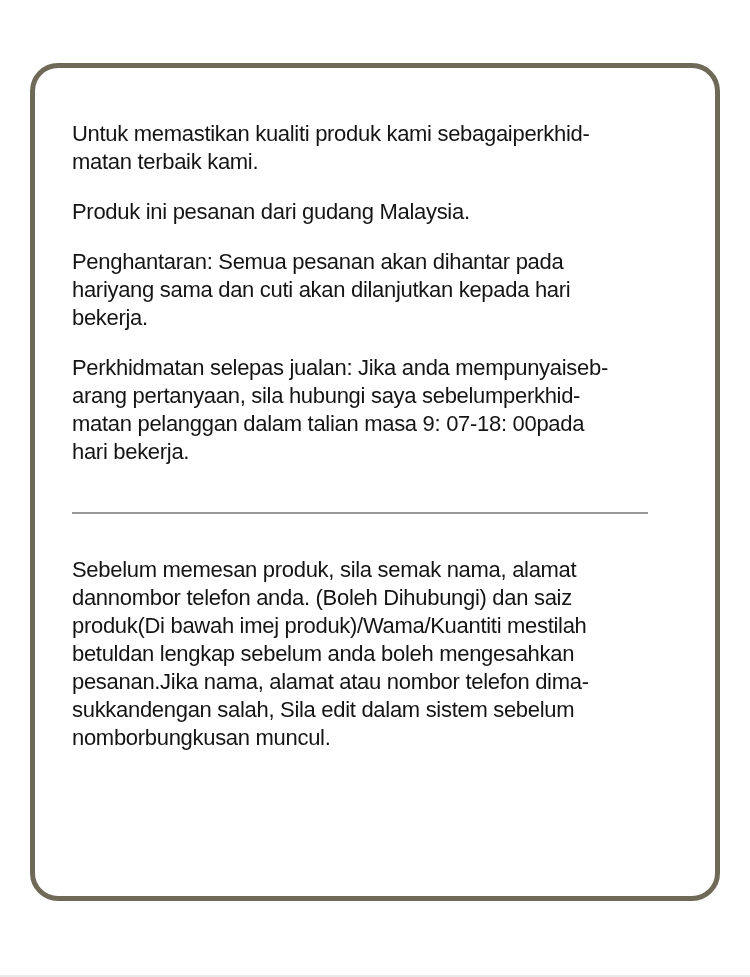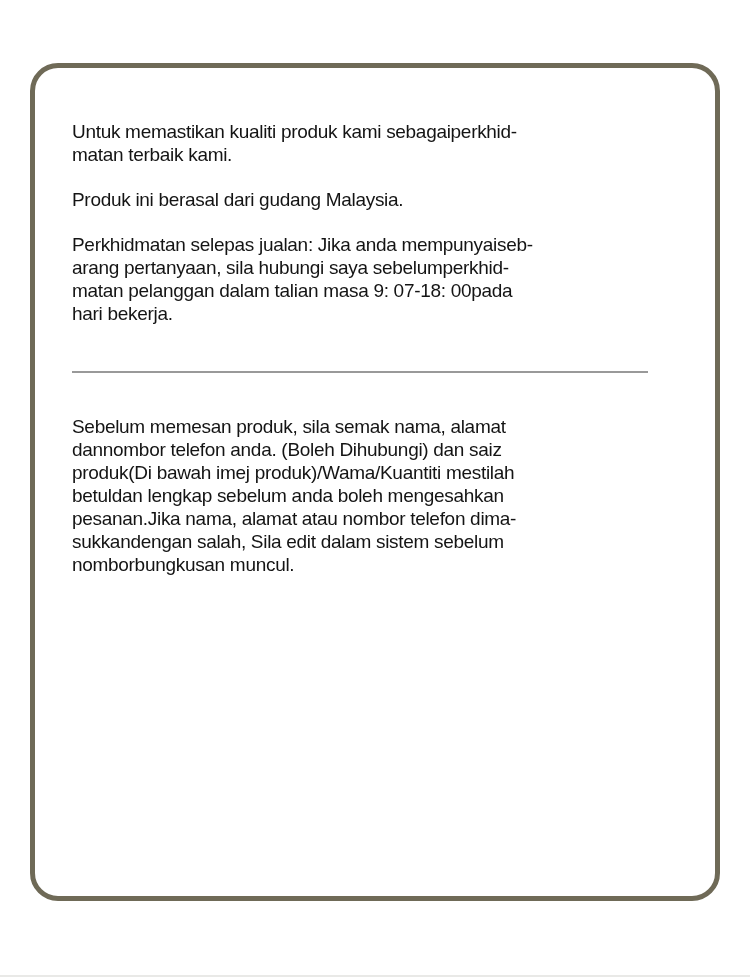--- a/index.html
+++ b/index.html
@@ -21,22 +21,22 @@
     width: 690px;
     height: 838px;
     box-sizing: border-box;
     border: 5px solid #6f6a57;
     border-radius: 28px;
     padding: 52px 32px 0 37px;
     background: #ffffff;
   }
   .para {
     margin: 0 0 22px 0;
-    font-size: 19px;
-    line-height: 23px;
+    font-size: 22px;
+    line-height: 28px;
     font-weight: 400;
     letter-spacing: -0.3px;
     color: #141414;
     white-space: pre-line;
   }
   .divider {
     border: none;
     border-top: 2px solid #999999;
     width: 576px;
     margin: 46px 0 42px 0;
@@ -49,21 +49,24 @@
     height: 2px;
     background: #e9e9e7;
   }
 </style>
 </head>
 <body>
 
 <div class="notice-card">
   <p class="para">Untuk memastikan kualiti produk kami sebagaiperkhid-
 matan terbaik kami.</p>
-  <p class="para">Produk ini berasal dari gudang Malaysia.</p>
+  <p class="para">Produk ini pesanan dari gudang Malaysia.</p>
+  <p class="para">Penghantaran: Semua pesanan akan dihantar pada
+hariyang sama dan cuti akan dilanjutkan kepada hari
+bekerja.</p>
   <p class="para">Perkhidmatan selepas jualan: Jika anda mempunyaiseb-
 arang pertanyaan, sila hubungi saya sebelumperkhid-
 matan pelanggan dalam talian masa 9: 07-18: 00pada
 hari bekerja.</p>
   <hr class="divider">
   <p class="para">Sebelum memesan produk, sila semak nama, alamat
 dannombor telefon anda. (Boleh Dihubungi) dan saiz
 produk(Di bawah imej produk)/Wama/Kuantiti mestilah
 betuldan lengkap sebelum anda boleh mengesahkan
 pesanan.Jika nama, alamat atau nombor telefon dima-

